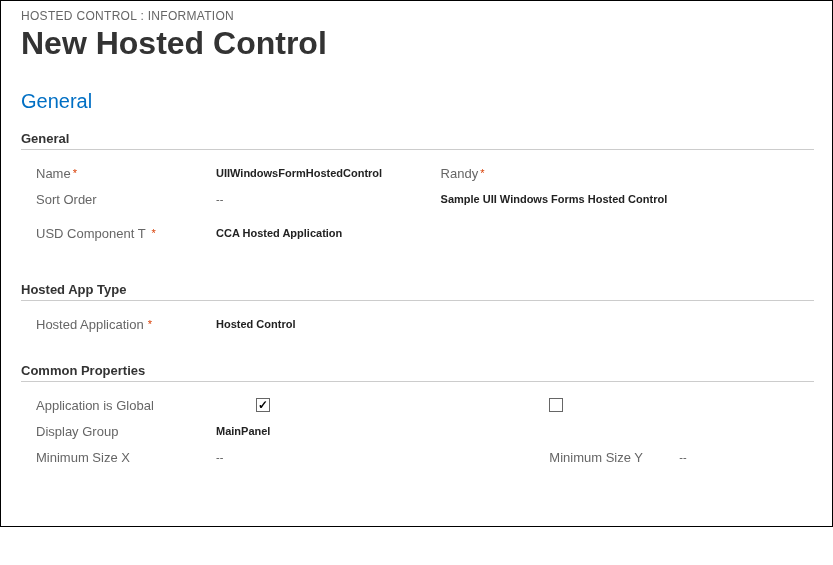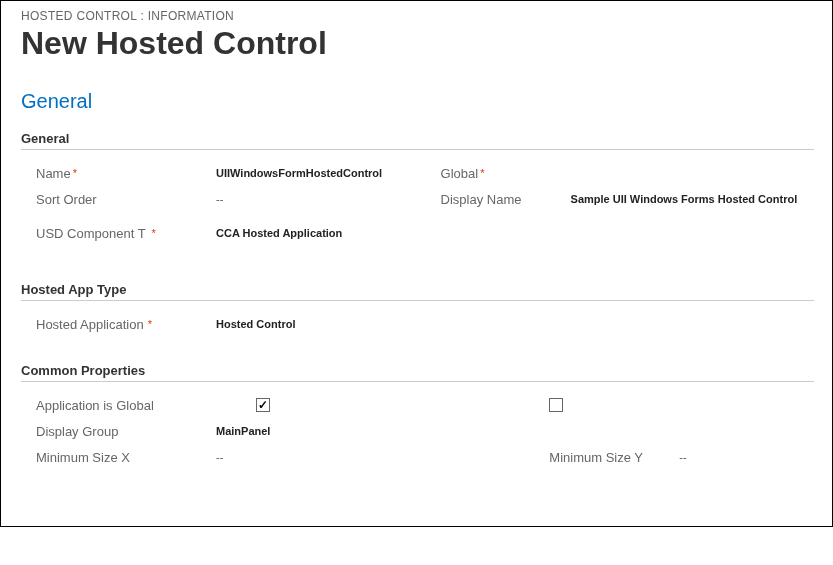--- a/index.html
+++ b/index.html
@@ -137,33 +137,32 @@
   <div class="row">
     <div class="col-left">
       <div class="label">
         <span>Name</span>
           <span class="req">*</span>
       </div>
       <div class="value">UIIWindowsFormHostedControl</div>
     </div>
     <div class="col-right">
       <div class="label">
-        <span>Global</span>
+        <span>Randy</span>
           <span class="req">*</span>
       </div>
     </div>
   </div>
 
   <div class="row">
     <div class="col-left">
       <div class="label">Sort Order</div>
       <div class="value weak">--</div>
     </div>
     <div class="col-right">
-      <div class="label">Display Name</div>
       <div class="value">Sample UII Windows Forms Hosted Control</div>
     </div>
   </div>
 
 
   <div class="row" style="margin-top:8px">
     <div class="col-left" style="width:100%">
       <div class="label">
         <span>USD Component T</span>
           <span class="req" style="margin-left:6px">*</span>

